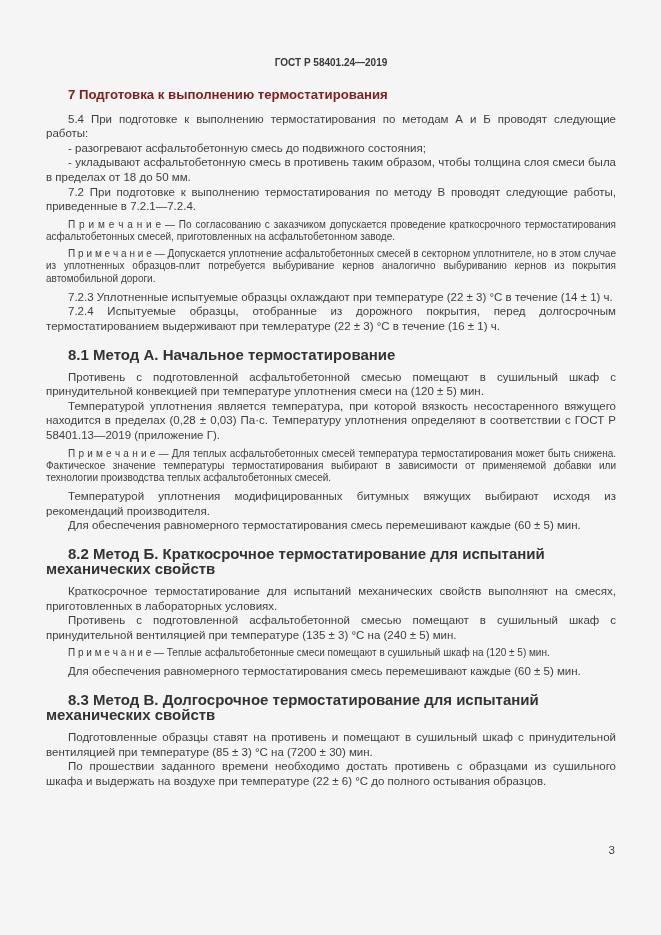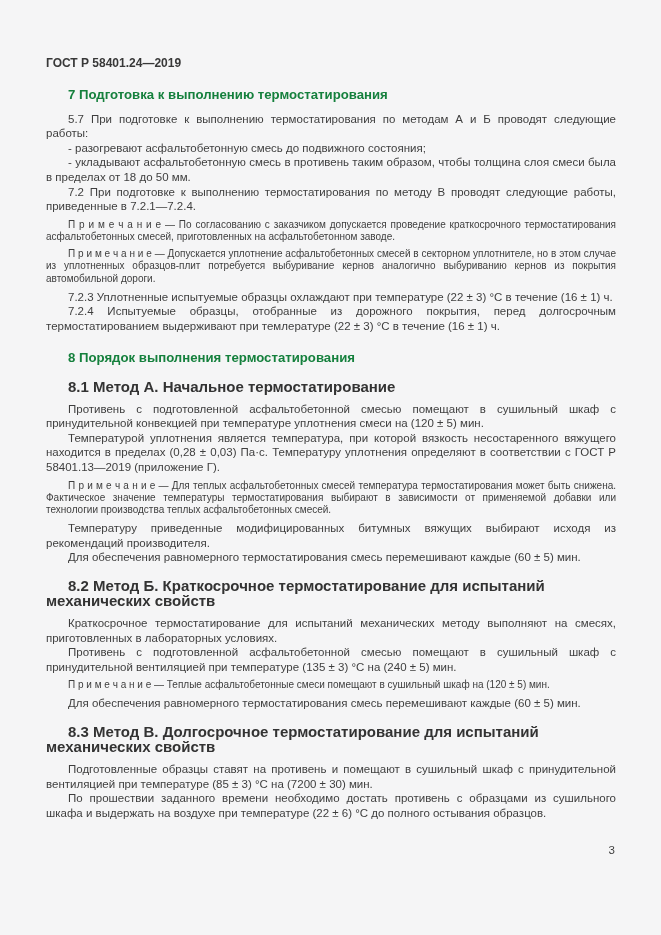--- a/index.html
+++ b/index.html
@@ -14,31 +14,31 @@
     box-sizing: border-box;
     background: #f5f5f6;
     padding: 56px 45px 0 46px;
     overflow: hidden;
     font-family: "Liberation Sans", "DejaVu Sans", sans-serif;
     color: #3e3e3e;
     font-size: 11.5px;
     line-height: 14.6px;
   }
   .doc-header {
-    text-align: left;
+    text-align: center;
     font-weight: bold;
-    font-size: 12px;
+    font-size: 10px;
     margin-bottom: 4px;
     color: #383838;
   }
   .h1 {
     font-weight: bold;
     font-size: 13.2px;
     line-height: 16px;
-    color: #15803d;
+    color: #7f1d1d;
     text-indent: 22px;
     margin: 16px 0 9px 0;
   }
   .h2 {
     font-weight: bold;
     font-size: 15px;
     line-height: 15px;
     color: #333333;
     text-indent: 22px;
     margin: 13px 0 8px 0;
@@ -64,39 +64,38 @@
   }
 </style>
 </head>
 <body>
 
 <div class="page">
 
   <div class="doc-header">ГОСТ Р 58401.24—2019</div>
 
   <div class="h1">7 Подготовка к выполнению термостатирования</div>
-  <p class="para">5.7 При подготовке к выполнению термостатирования по методам А и Б проводят следующие работы:</p>
+  <p class="para">5.4 При подготовке к выполнению термостатирования по методам А и Б проводят следующие работы:</p>
   <p class="list-item">- разогревают асфальтобетонную смесь до подвижного состояния;</p>
   <p class="list-item">- укладывают асфальтобетонную смесь в противень таким образом, чтобы толщина слоя смеси была в пределах от 18 до 50 мм.</p>
   <p class="para">7.2 При подготовке к выполнению термостатирования по методу В проводят следующие работы, приведенные в 7.2.1—7.2.4.</p>
   <p class="note">П р и м е ч а н и е — По согласованию с заказчиком допускается проведение краткосрочного термостатирования асфальтобетонных смесей, приготовленных на асфальтобетонном заводе.</p>
   <p class="note">П р и м е ч а н и е — Допускается уплотнение асфальтобетонных смесей в секторном уплотнителе, но в этом случае из уплотненных образцов-плит потребуется выбуривание кернов аналогично выбуриванию кернов из покрытия автомобильной дороги.</p>
-  <p class="para">7.2.3 Уплотненные испытуемые образцы охлаждают при температуре (22 ± 3) °С в течение (16 ± 1) ч.</p>
+  <p class="para">7.2.3 Уплотненные испытуемые образцы охлаждают при температуре (22 ± 3) °С в течение (14 ± 1) ч.</p>
   <p class="para">7.2.4 Испытуемые образцы, отобранные из дорожного покрытия, перед долгосрочным термостатированием выдерживают при темлературе (22 ± 3) °С в течение (16 ± 1) ч.</p>
 
-  <div class="h1">8 Порядок выполнения термостатирования</div>
   <div class="h2">8.1 Метод А. Начальное термостатирование</div>
   <p class="para">Противень с подготовленной асфальтобетонной смесью помещают в сушильный шкаф с принудительной конвекцией при температуре уплотнения смеси на (120 ± 5) мин.</p>
   <p class="para">Температурой уплотнения является температура, при которой вязкость несостаренного вяжущего находится в пределах (0,28 ± 0,03) Па·с. Температуру уплотнения определяют в соответствии с ГОСТ Р 58401.13—2019 (приложение Г).</p>
   <p class="note">П р и м е ч а н и е — Для теплых асфальтобетонных смесей температура термостатирования может быть снижена. Фактическое значение температуры термостатирования выбирают в зависимости от применяемой добавки или технологии производства теплых асфальтобетонных смесей.</p>
-  <p class="para">Температуру приведенные модифицированных битумных вяжущих выбирают исходя из рекомендаций производителя.</p>
+  <p class="para">Температурой уплотнения модифицированных битумных вяжущих выбирают исходя из рекомендаций производителя.</p>
   <p class="para">Для обеспечения равномерного термостатирования смесь перемешивают каждые (60 ± 5) мин.</p>
 
   <div class="h2">8.2 Метод Б. Краткосрочное термостатирование для испытаний механических свойств</div>
-  <p class="para">Краткосрочное термостатирование для испытаний механических методу выполняют на смесях, приготовленных в лабораторных условиях.</p>
+  <p class="para">Краткосрочное термостатирование для испытаний механических свойств выполняют на смесях, приготовленных в лабораторных условиях.</p>
   <p class="para">Противень с подготовленной асфальтобетонной смесью помещают в сушильный шкаф с принудительной вентиляцией при температуре (135 ± 3) °С на (240 ± 5) мин.</p>
   <p class="note">П р и м е ч а н и е — Теплые асфальтобетонные смеси помещают в сушильный шкаф на (120 ± 5) мин.</p>
   <p class="para">Для обеспечения равномерного термостатирования смесь перемешивают каждые (60 ± 5) мин.</p>
 
   <div class="h2">8.3 Метод В. Долгосрочное термостатирование для испытаний механических свойств</div>
   <p class="para">Подготовленные образцы ставят на противень и помещают в сушильный шкаф с принудительной вентиляцией при температуре (85 ± 3) °С на (7200 ± 30) мин.</p>
   <p class="para">По прошествии заданного времени необходимо достать противень с образцами из сушильного шкафа и выдержать на воздухе при температуре (22 ± 6) °С до полного остывания образцов.</p>
 
   <div class="page-number">3</div>
 

